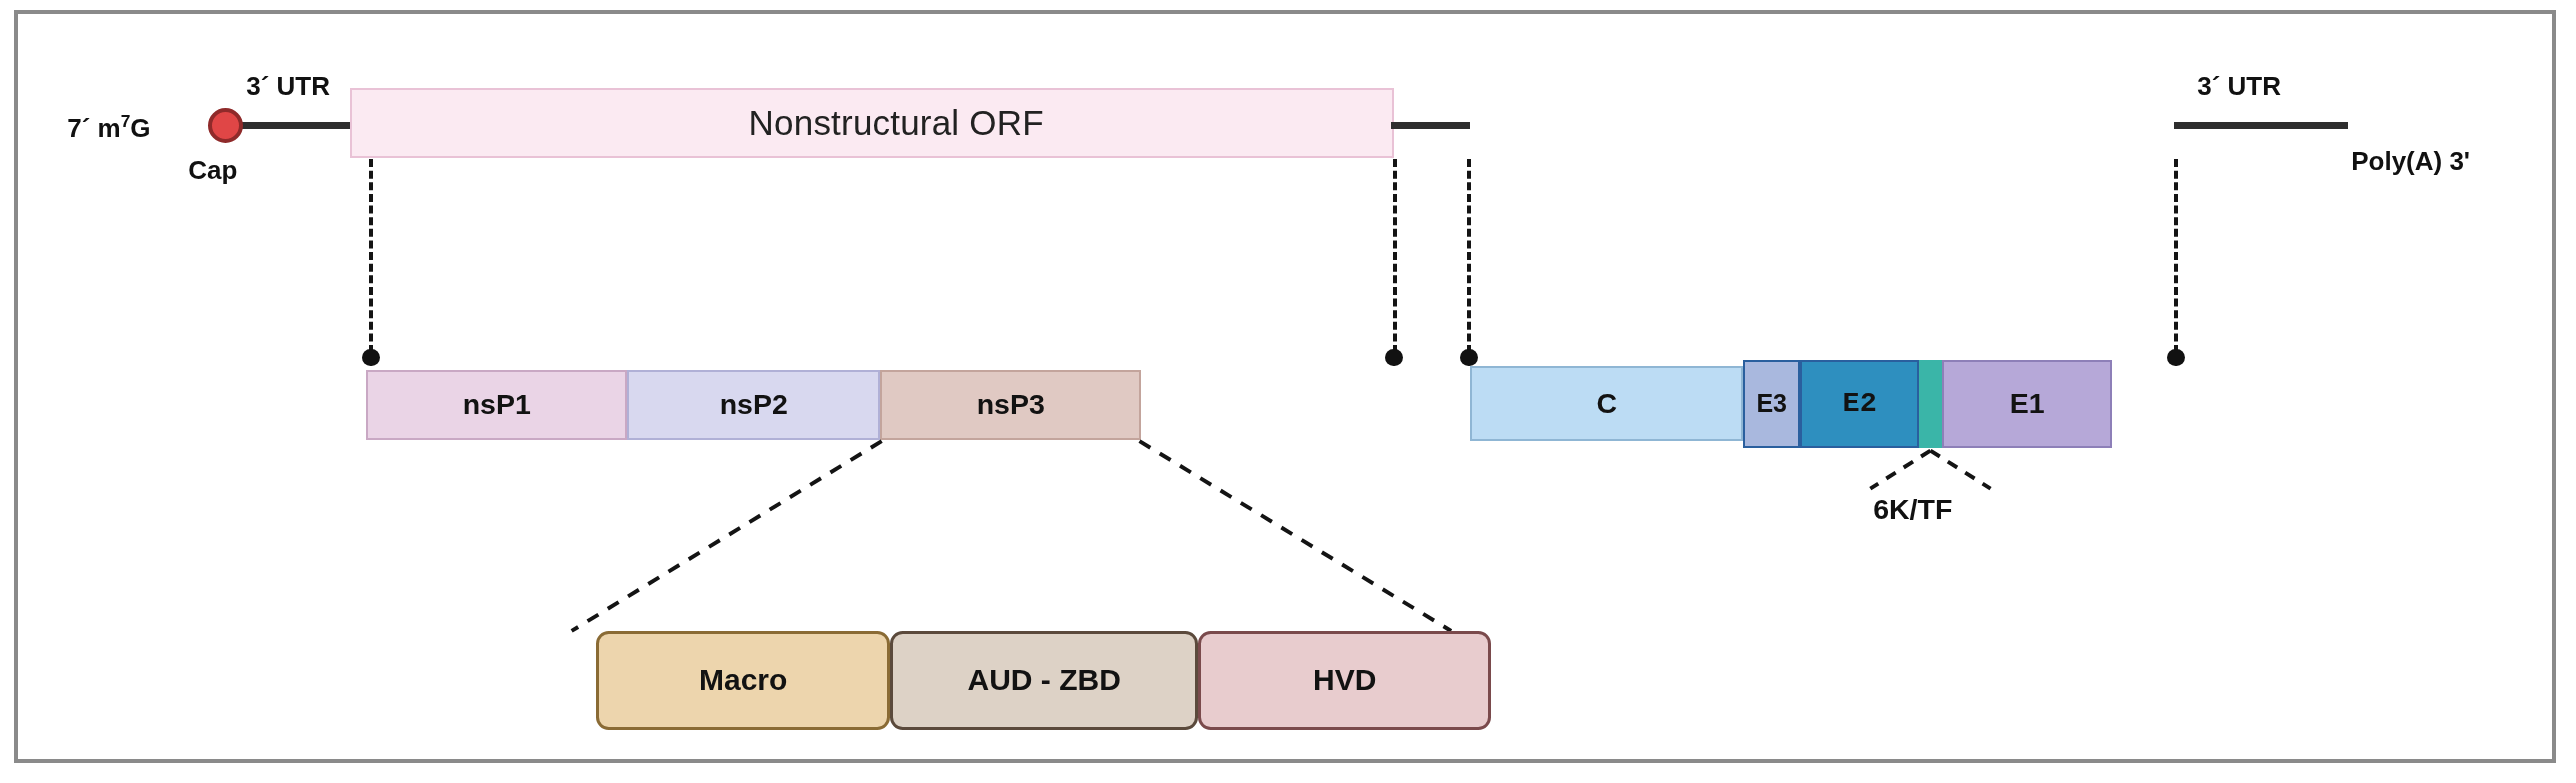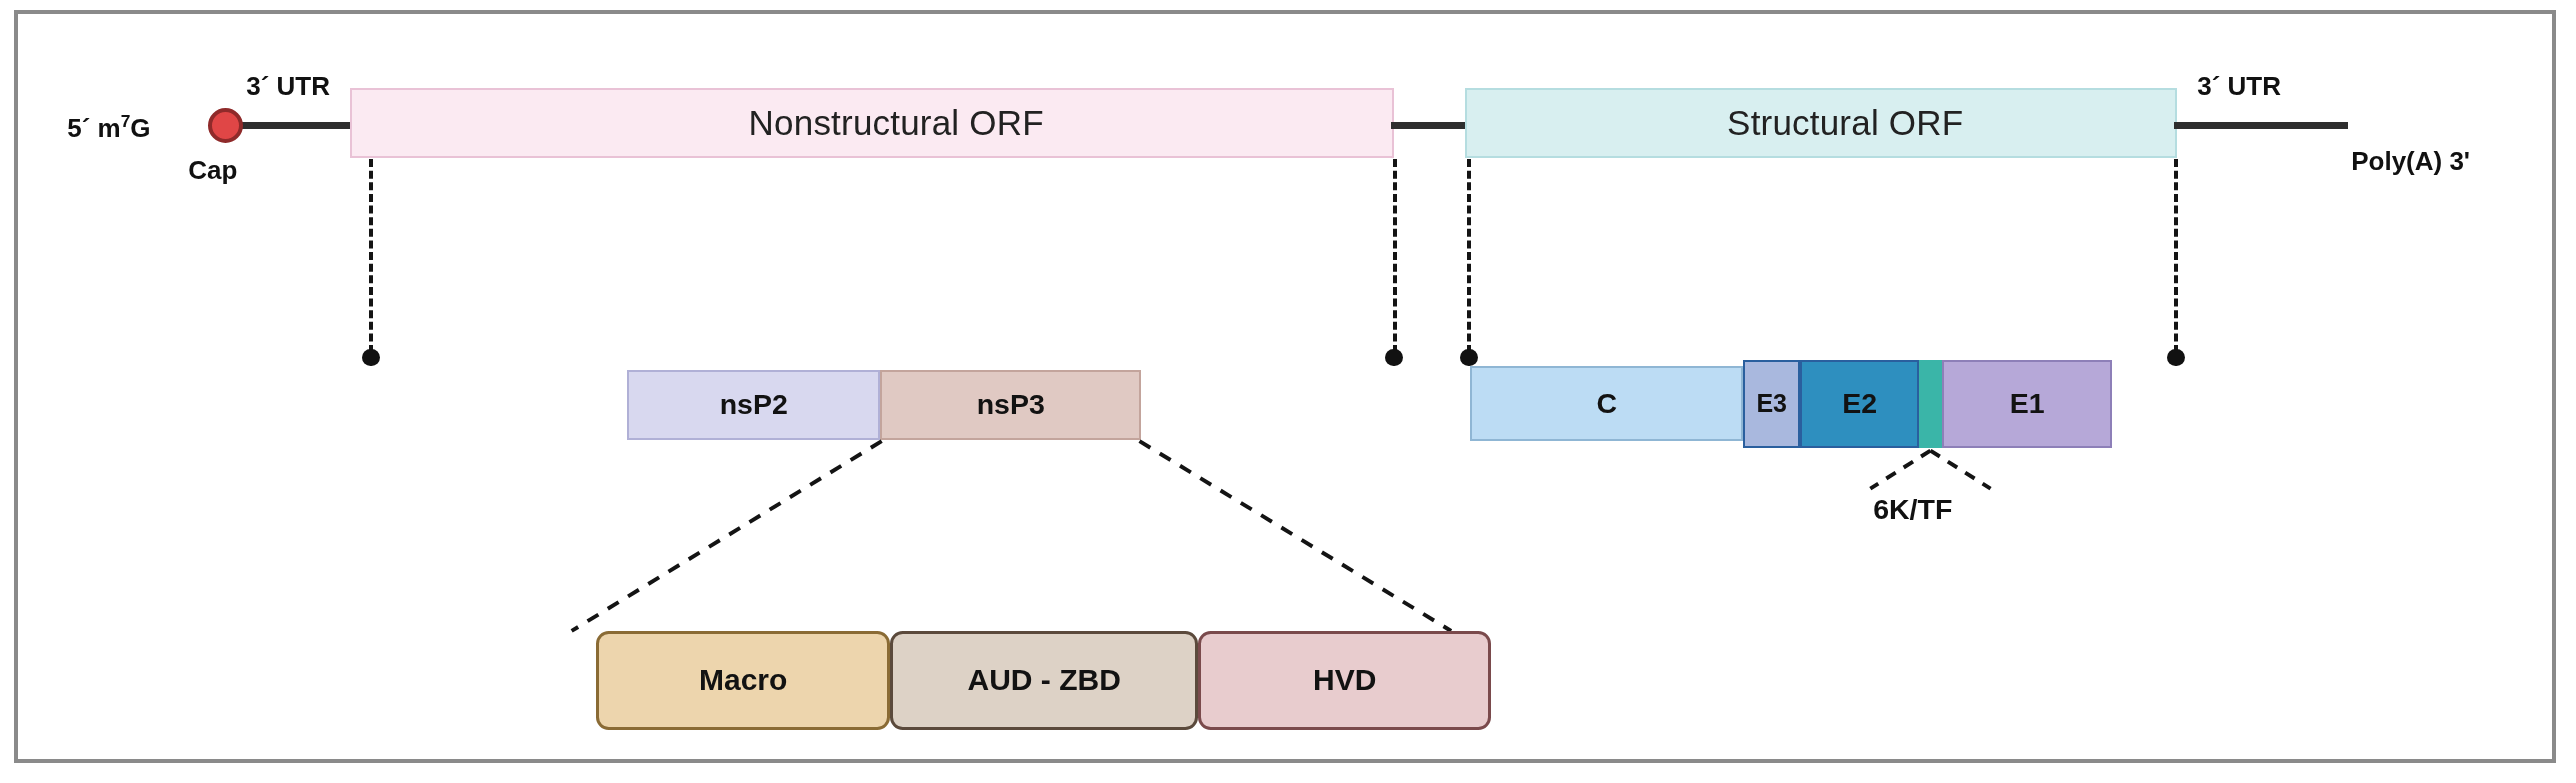--- a/index.html
+++ b/index.html
@@ -79,69 +79,69 @@
 <body>
 
 <div id="stage">
   <div id="frame">
 
     <div class="backbone" style="left:210px;top:108px;width:138px;"></div>
 
     <div class="cap-dot" style="left:190px;top:94px;"></div>
 
     <div class="lbl" style="left:49px;top:97px;">
-      <span>5´ m</span><sup>7</sup><span>G</span>
+      <span>7´ m</span><sup>7</sup><span>G</span>
     </div>
 
     <div class="lbl" style="left:170px;top:141px;">Cap</div>
 
     <div class="lbl" style="left:228px;top:57px;">3´ UTR</div>
 
     <div class="orf" style="left:332px;top:74px;width:1044px;height:70px;background:#fbeaf2;border:2.4px solid #e9c2d6;">
       <span>Nonstructural ORF</span>
     </div>
 
     <div class="backbone" style="left:1373px;top:108px;width:79px;"></div>
 
-    <div class="orf" style="left:1447px;top:74px;width:712px;height:70px;background:#d8eff0;border:2.4px solid #b5dde0;">
-      <span>Structural ORF</span>
-    </div>
 
     <div class="backbone" style="left:2156px;top:108px;width:174px;"></div>
 
     <div class="lbl" style="left:2179px;top:57px;">3´ UTR</div>
 
     <div class="lbl" style="left:2333px;top:95px;margin-top:37px;">Poly(A) 3'</div>
 
     <div class="vdash" style="left:351px;top:145px;height:194px;"></div>
     <div class="enddot" style="left:344px;top:335px;"></div>
 
     <div class="vdash" style="left:1375px;top:145px;height:194px;"></div>
     <div class="enddot" style="left:1367px;top:335px;"></div>
 
     <div class="vdash" style="left:1449px;top:145px;height:194px;"></div>
     <div class="enddot" style="left:1442px;top:335px;"></div>
 
     <div class="vdash" style="left:2156px;top:145px;height:194px;"></div>
     <div class="enddot" style="left:2149px;top:335px;"></div>
 
+    <div class="seg" style="left:348px;top:356px;width:261px;height:70px;background:#ead4e6;border:2.4px solid #c9a8c4;">
+      <span>nsP1</span>
+    </div>
     <div class="seg" style="left:609px;top:356px;width:253px;height:70px;background:#d8d8ef;border:2.4px solid #b0b0d6;">
       <span>nsP2</span>
     </div>
     <div class="seg" style="left:862px;top:356px;width:261px;height:70px;background:#e0c9c3;border:2.4px solid #c3a49c;">
       <span>nsP3</span>
     </div>
 
     <div class="seg" style="left:1452px;top:352px;width:273px;height:75px;background:#bcdcf4;border:2.4px solid #8fb6d4;">
       <span>C</span>
     </div>
     <div class="seg" style="left:1725px;top:346px;width:57px;height:88px;background:#a9b8de;border:2.4px solid #2a5f9e;font-size:25px;">
       <span>E3</span>
     </div>
-    <div class="seg" style="left:1782px;top:346px;width:119px;height:88px;background:#2e8fbf;border:2.4px solid #2a5f9e;">
+    <div class="seg" style="left:1782px;top:346px;width:119px;height:88px;background:#2e8fbf;border:2.4px solid #2a5f9e;font-family:Liberation Mono, monospace;">
       <span>E2</span>
     </div>
     <div class="seg" style="left:1901px;top:346px;width:24px;height:88px;background:#3ab5a8;border:none;"></div>
     <div class="seg" style="left:1924px;top:346px;width:170px;height:88px;background:#b6a8d8;border:2.4px solid #8d7fb8;text-align:right;">
       <span>E1</span>
     </div>
 
     <svg class="leaders" width="2542" height="753" aria-hidden="true" viewBox="0 0 3214 952">
       <path d="M2418,552 L2342,600" stroke="#141414" stroke-width="5" stroke-dasharray="14 12" fill="none"></path>
       <path d="M2418,552 L2494,600" stroke="#141414" stroke-width="5" stroke-dasharray="14 12" fill="none"></path>

